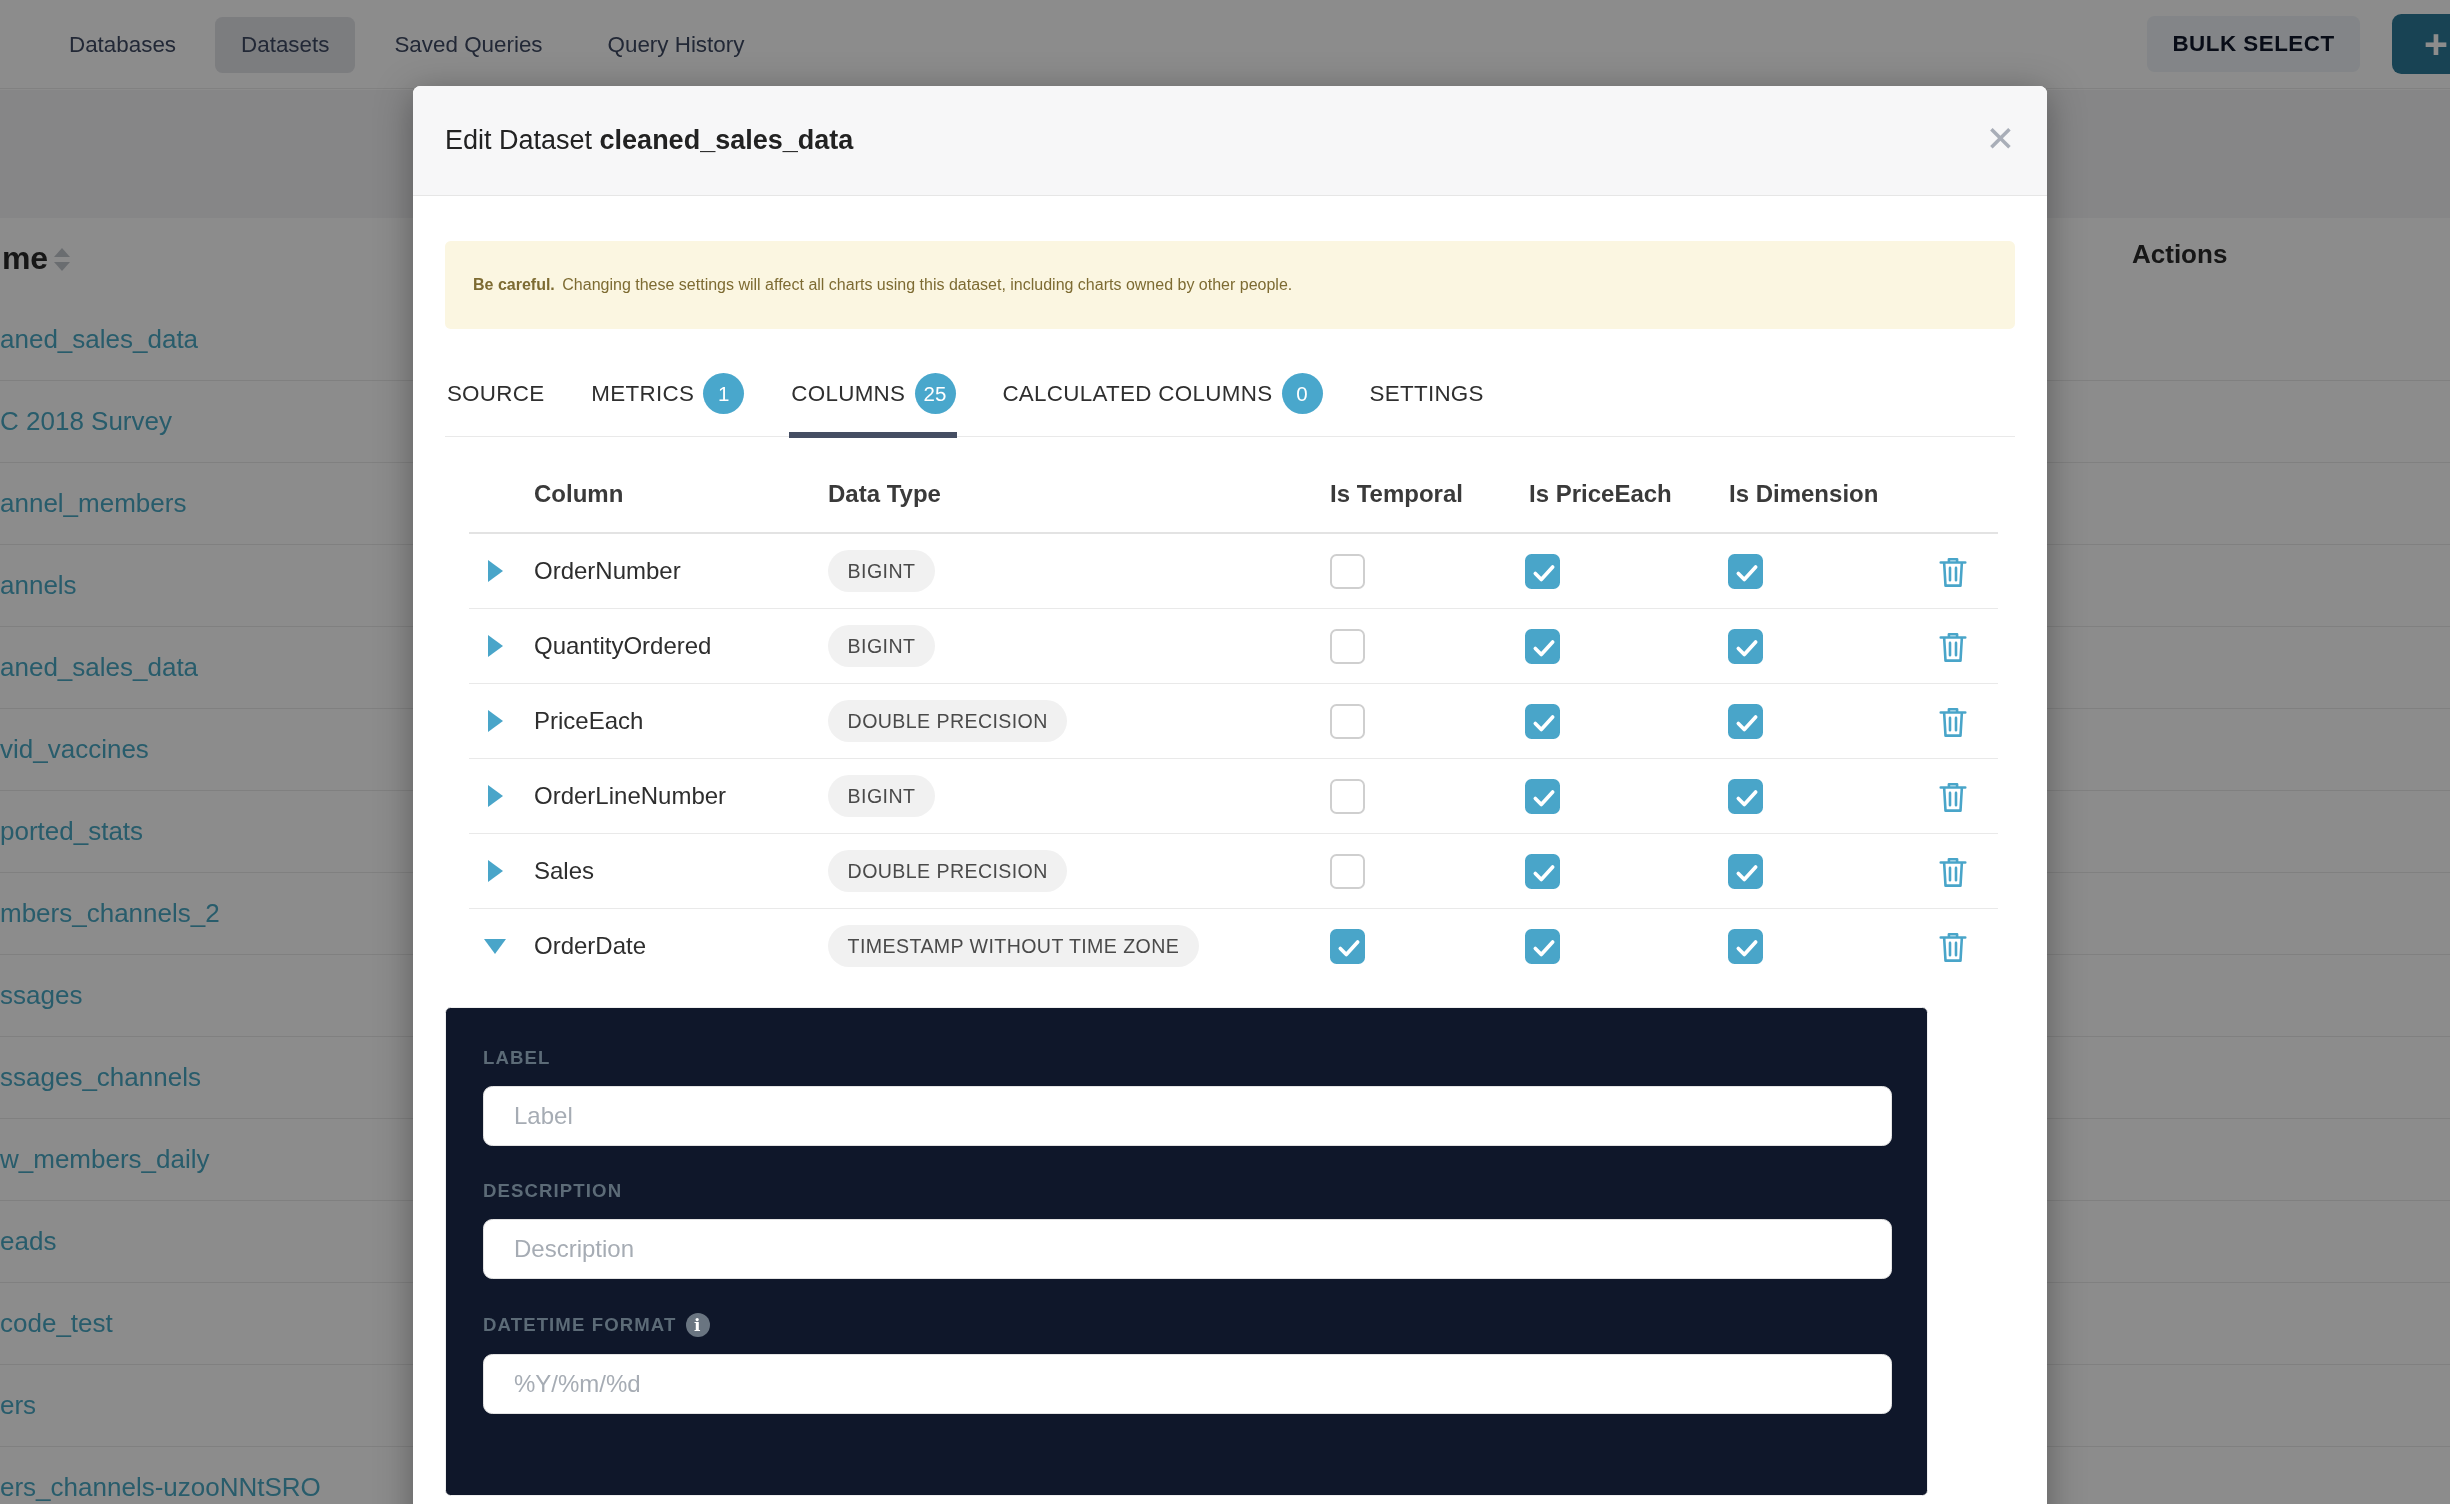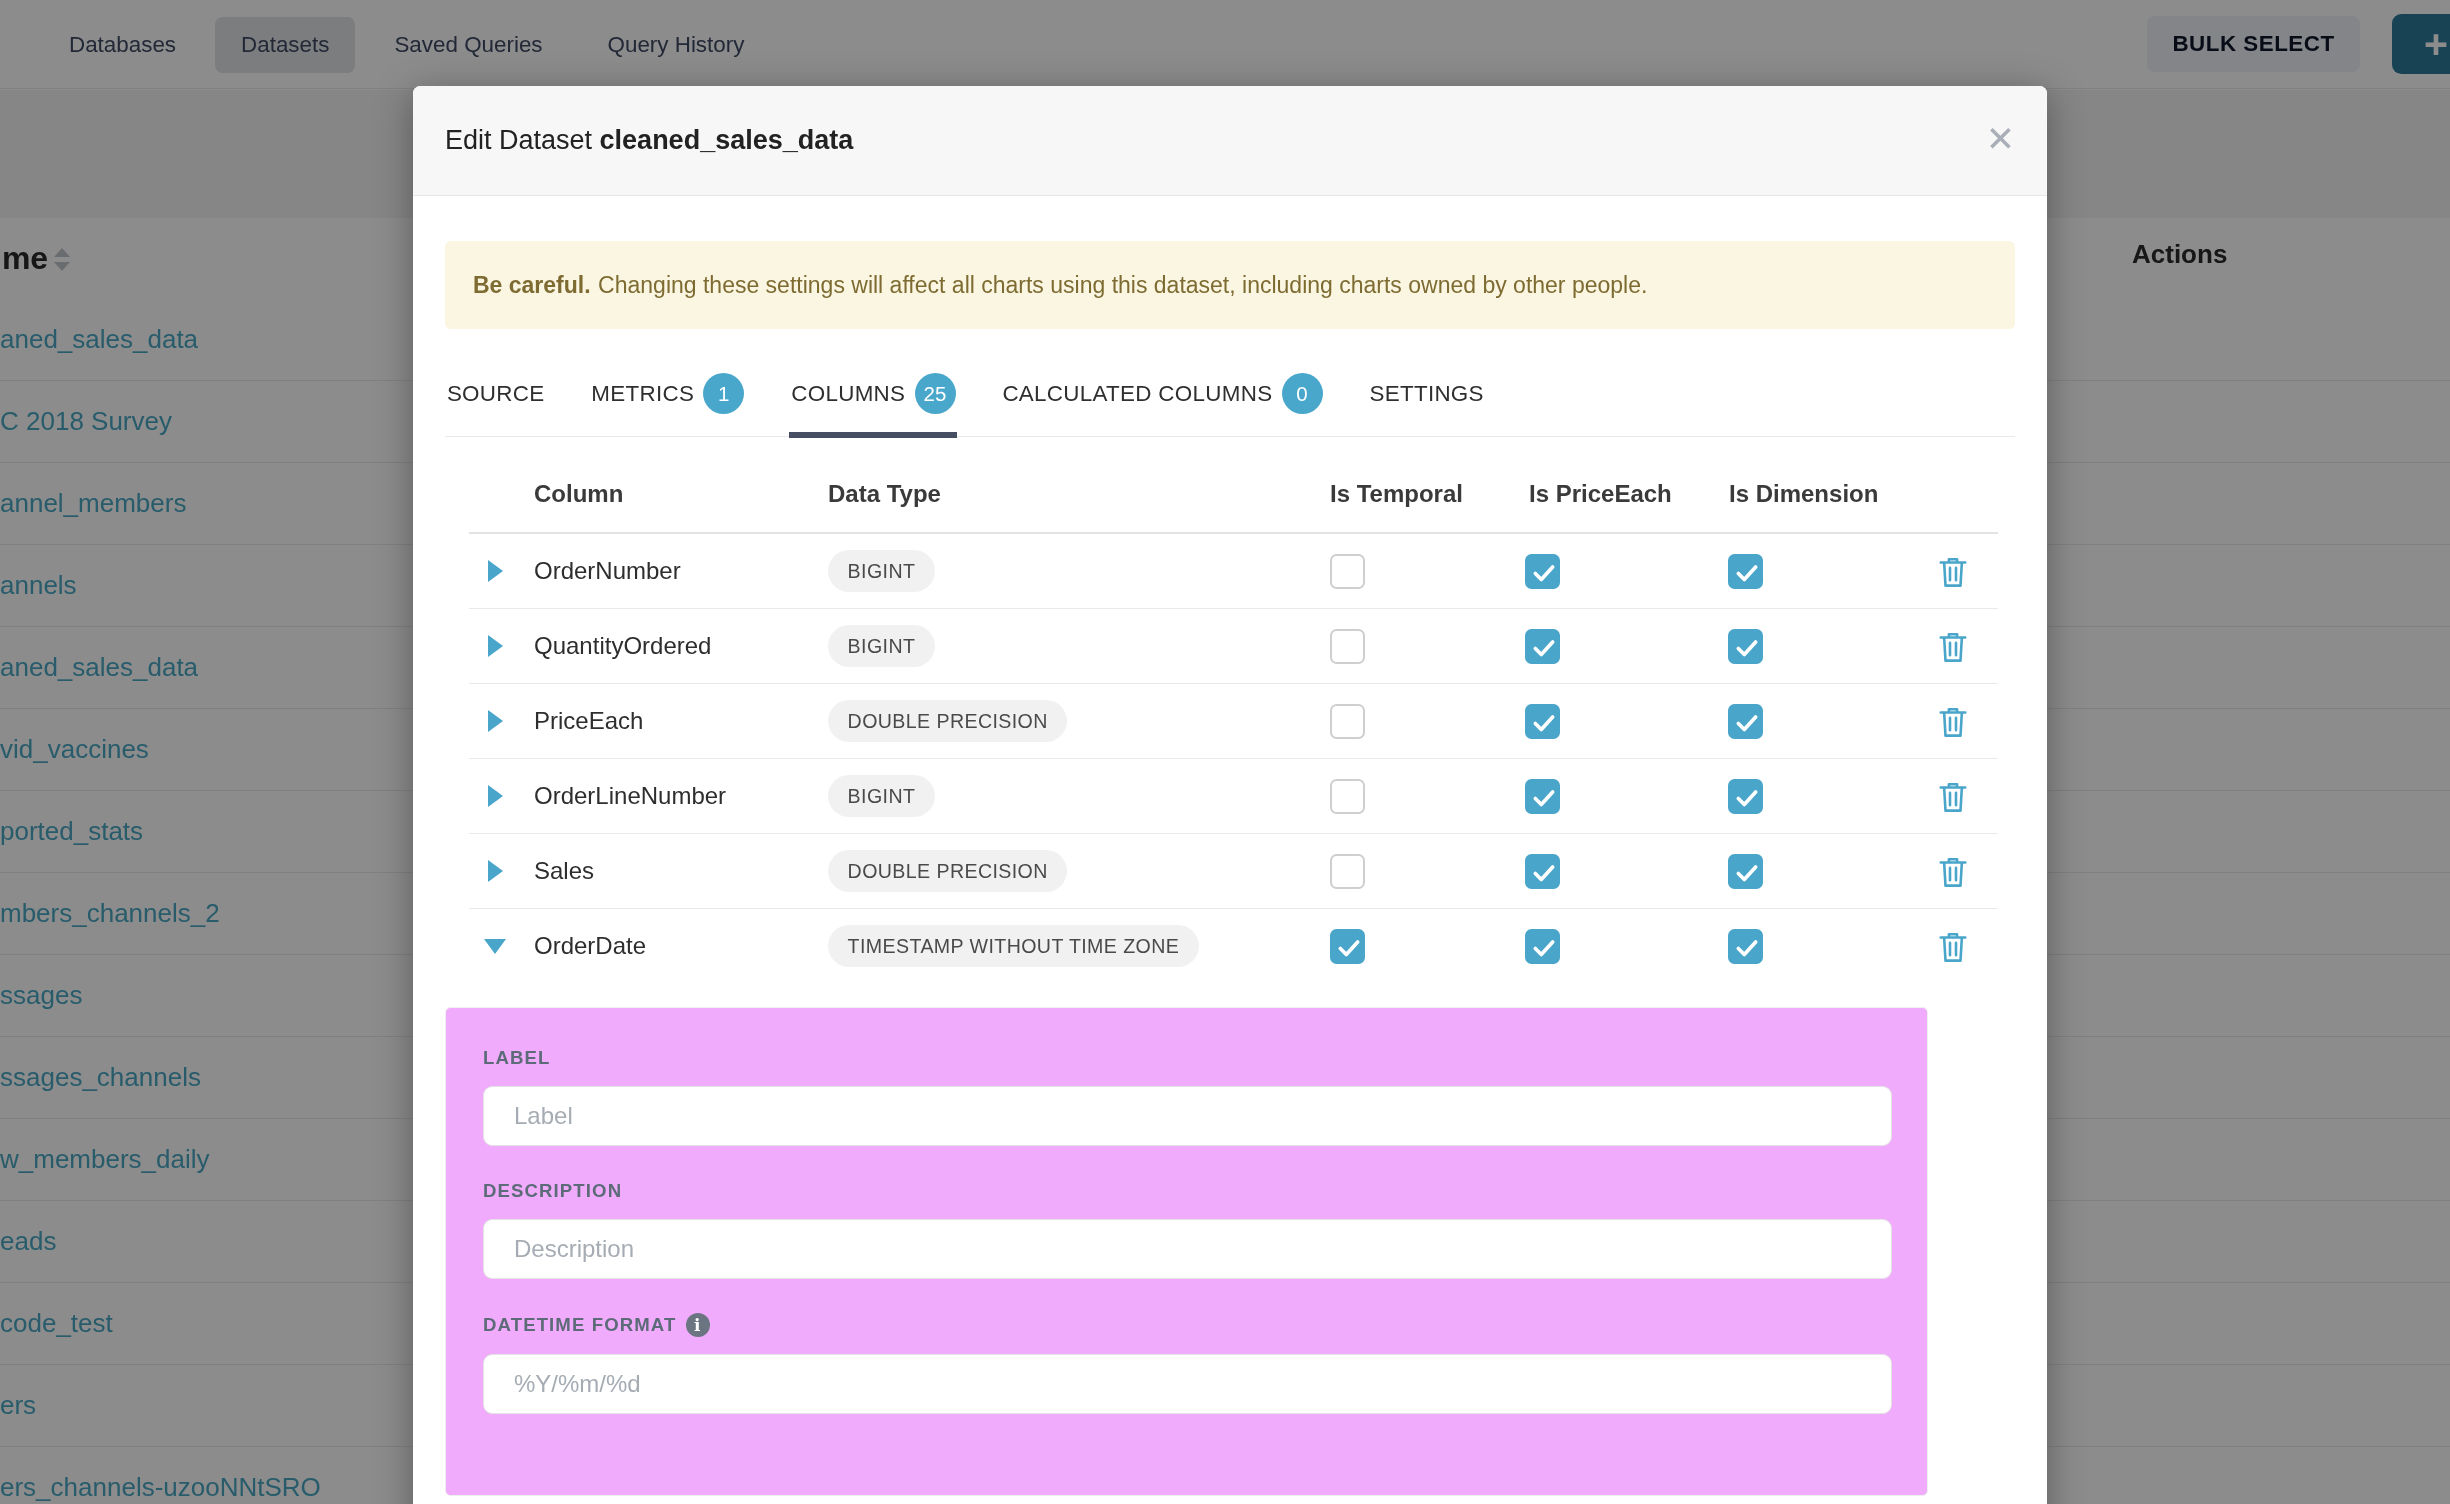--- a/index.html
+++ b/index.html
@@ -39,21 +39,21 @@
   .overlay { position:absolute; inset:0; background:rgba(0,0,0,0.45); }
 
   
   .modal { position:absolute; left:413px; top:86px; width:1634px; height:1454px; background:#fff; border-radius:7.5px 7.5px 0 0; box-shadow:0 7.5px 37px rgba(0,0,0,.35); }
   .modal-header { height:110px; background:#f7f7f8; border-bottom:0.9px solid #e6e6e6; border-radius:7.5px 7.5px 0 0; position:relative; display:flex; align-items:center; padding:0 32px; }
   .modal-title { font-size:27px; color:#222; }
   .modal-title b { font-weight:700; }
   .modal-close { position:absolute; right:32px; top:35px; font-size:35px; color:#a9aeb8; line-height:1; cursor:pointer; }
 
   .modal-body { padding:0 32px; }
-  .alert-warning { margin-top:45px; height:88px; background:#fbf6e1; border-radius:5.6px; display:flex; align-items:center; padding:0 28px; font-size:23px; color:#7d6b32; }
+  .alert-warning { margin-top:45px; height:88px; background:#fbf6e1; border-radius:5.6px; display:flex; align-items:center; padding:0 28px; font-size:16px; color:#7d6b32; }
   .alert-warning b { font-weight:700; margin-right:7.5px; white-space:nowrap; }
 
   .tabs { margin-top:31px; display:flex; gap:43px; border-bottom:1.9px solid #e9e9e9; position:relative; }
   .tab { position:relative; display:flex; align-items:center; gap:9.3px; font-size:22.4px; color:#2f2f2f; padding:13px 1.9px 22.4px 1.9px; letter-spacing:0.3px; cursor:pointer; }
   .tab .badge { width:41px; height:41px; border-radius:50%; background:#49a7cc; color:#fff; font-size:20.5px; display:flex; align-items:center; justify-content:center; }
   .tab.active::after { content:""; position:absolute; left:0; right:0; bottom:-1.9px; height:6.5px; background:#454e63; }
 
   .cols-table { margin-left:24px; width:1529px; }
   .ct-header { position:relative; height:97px; border-bottom:2.8px solid #e3e3e3; }
   .ct-header span { position:absolute; top:43px; font-size:24px; font-weight:700; color:#3a3a3a; }
@@ -70,21 +70,21 @@
   .ct-name { position:absolute; left:65px; top:22.4px; font-size:24px; color:#2e2e2e;text-align:right; }
   .ct-pill { position:absolute; left:359px; top:16px; background:#f1f1f1; border-radius:22.4px; padding:9.3px 19.6px; font-size:19.6px; color:#4a4a4a; letter-spacing:0.4px; white-space:nowrap; }
   .cbx { position:absolute; top:19.6px; width:35px; height:35px; border-radius:6.5px; background:#fff; border:2.8px solid #cfcfcf; }
   .cbx.on { background:#49a5c9; border-color:#49a5c9; }
   .cbx svg { position:absolute; left:2.8px; top:3.7px; }
   .cbx-temporal { left:861px; }
   .cbx-filterable { left:1056px; }
   .cbx-dimension { left:1259px; }
   .trash { position:absolute; left:1469px; top:20.5px; cursor:pointer; }
 
-  .expand-panel { margin-top:23px; width:1483px; height:489px; background:#f0abfc; border:0.9px solid #efefef; border-radius:5.6px; padding:39px 0 0 37px; }
+  .expand-panel { margin-top:23px; width:1483px; height:489px; background:#0f172a; border:0.9px solid #efefef; border-radius:5.6px; padding:39px 0 0 37px; }
   .fld-label { font-size:18.6px; font-weight:700; color:#5c6b77; letter-spacing:1.1px; display:flex; align-items:center; gap:9.3px; }
   .fld-input { display:block; margin-top:17px; width:1409px; height:60px; border:1.9px solid #e3e3e3; border-radius:9.3px; background:#fff; padding:0 30px; font-size:24px; color:#333; font-family:"Liberation Sans","DejaVu Sans",sans-serif; }
   .fld-input::placeholder { color:#a6acb4; opacity:1; }
   .fld-gap { margin-top:34px; }
   .info-icon { width:24px; height:24px; border-radius:50%; background:#6a7581; color:#fff; font-size:17px; font-weight:700; display:inline-flex; align-items:center; justify-content:center; font-family:"DejaVu Serif",serif; }
 </style>
 </head>
 <body>
 
 <div class="screen">

